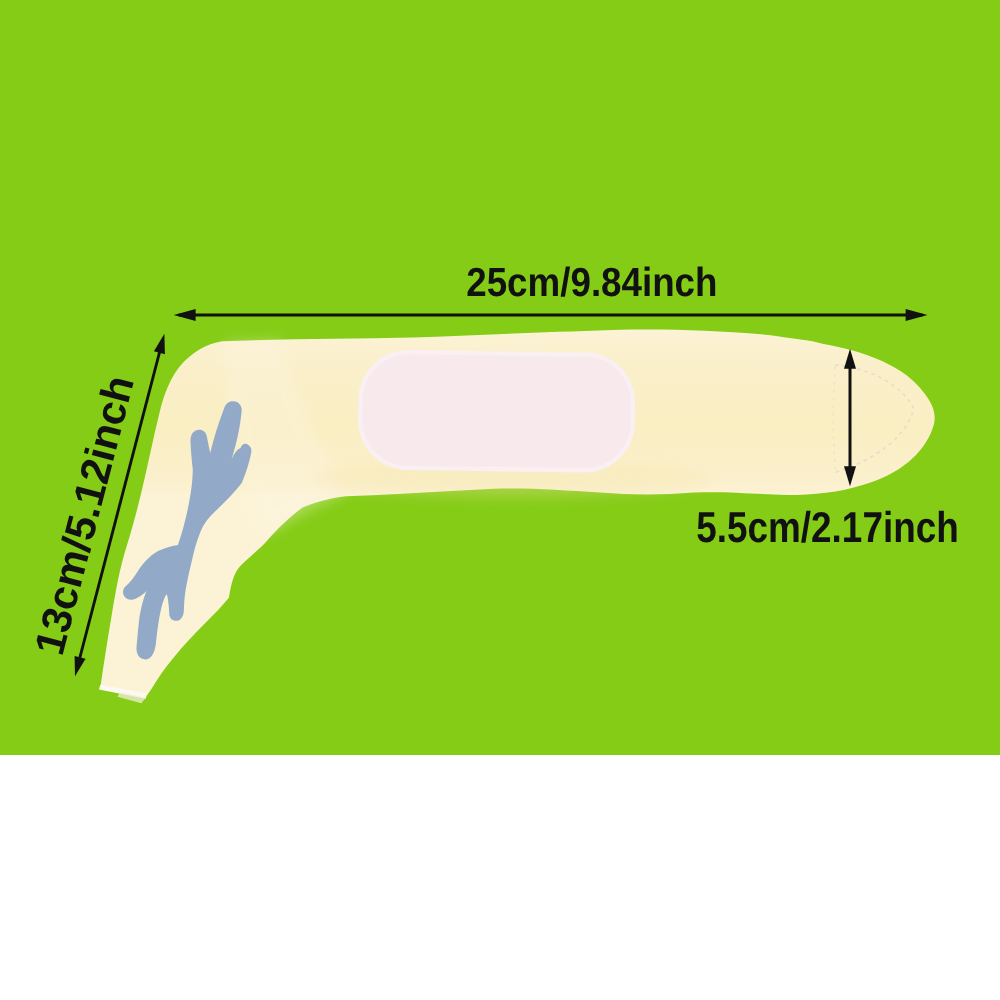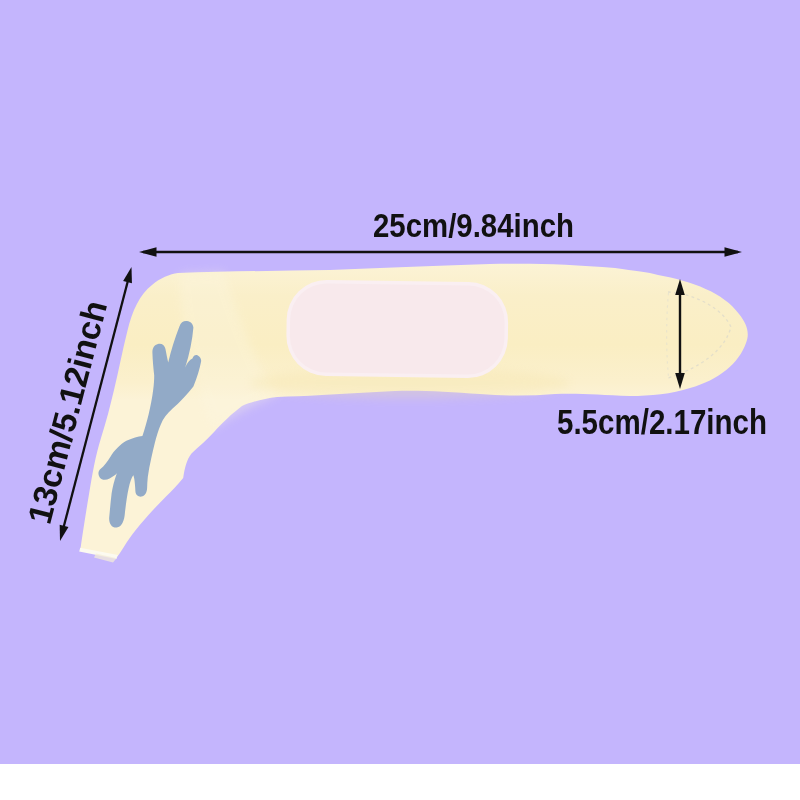--- a/index.html
+++ b/index.html
@@ -1,16 +1,16 @@
 <!DOCTYPE html>
 <html><head>
 <meta charset="utf-8">
 <style>
   html,body{margin:0;padding:0;background:#ffffff;}
-  #stage{position:relative;width:800px;height:764px;background:#c4b5fd;overflow:hidden;
+  #stage{position:relative;width:800px;height:604px;background:#84cc16;overflow:hidden;
          font-family:"Liberation Sans", sans-serif;}
 </style>
 </head>
 <body>
 <div id="stage">
 <svg width="800" height="800" viewBox="0 0 800 800" xmlns="http://www.w3.org/2000/svg">
   <defs>
     <linearGradient id="armg" x1="0" y1="255" x2="0" y2="400" gradientUnits="userSpaceOnUse">
       <stop offset="0" stop-color="#FCF4D9"></stop>
       <stop offset="0.28" stop-color="#FAEFC9"></stop>

